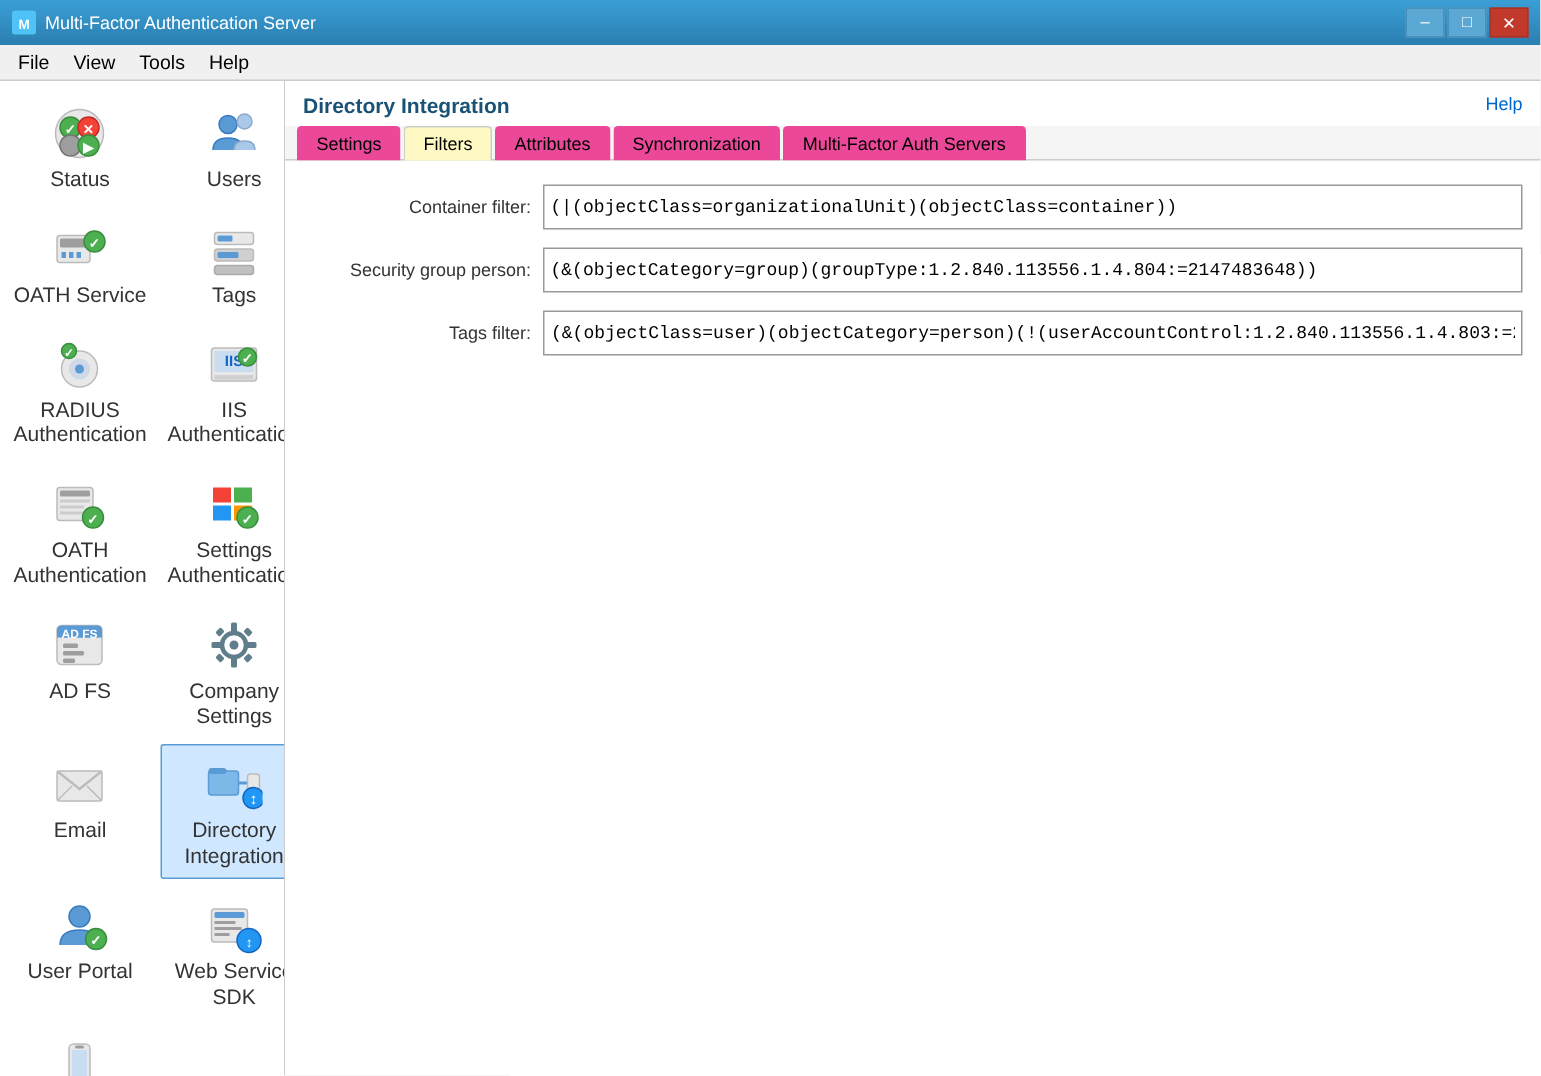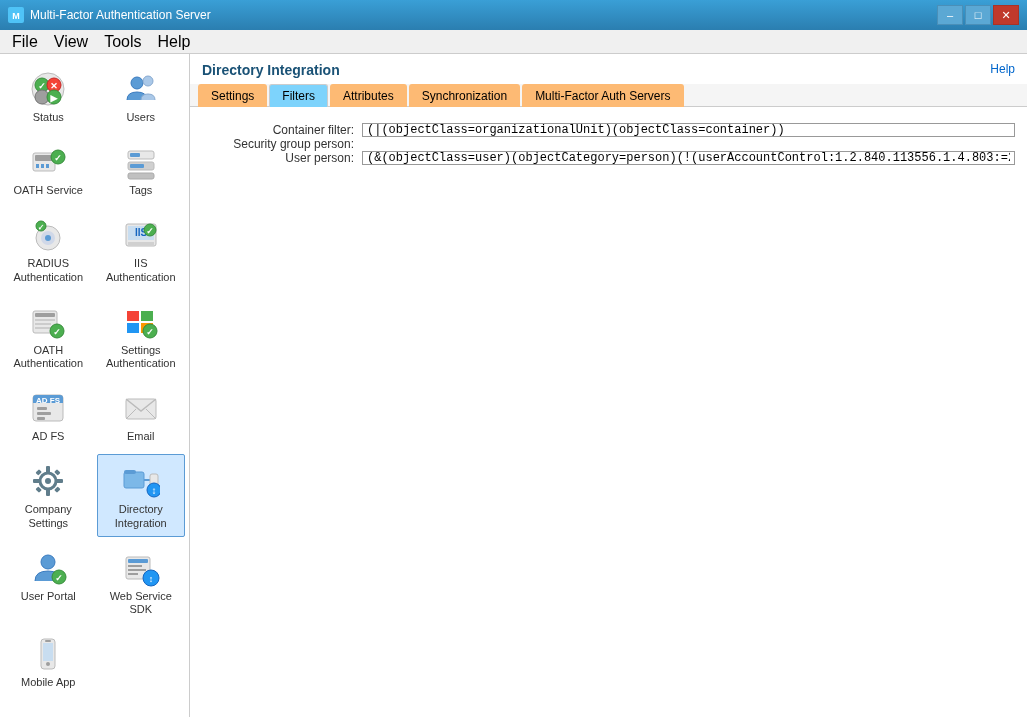--- a/index.html
+++ b/index.html
@@ -29,21 +29,21 @@
     .menu-bar {
       background: #f0f0f0;
       height: 24px;
       display: flex;
       align-items: center;
       padding: 0 4px;
       border-bottom: 1px solid #ccc;
     }
     .menu-item {
       padding: 2px 8px;
-      font-size: 16px;
+      font-size: 13px;
       cursor: pointer;
       height: 24px;
       display: flex;
       align-items: center;
     }
 
     
     .main-layout {
       display: flex;
       height: calc(717px - 54px);
@@ -68,21 +68,21 @@
       flex-direction: column;
       align-items: center;
       padding: 6px 4px;
       cursor: pointer;
       border: 1px solid transparent;
       border-radius: 2px;
       text-align: center;
     }
     .sidebar-item.active { background: #d0e8ff; border-color: #5b9bd5; }
     .sidebar-item-icon { width: 40px; height: 40px; margin-bottom: 2px; display: flex; align-items: center; justify-content: center; }
-    .sidebar-item-label { font-size: 11px; color: #333; line-height: 1.2; }
+    .sidebar-item-label { font-size: 14px; color: #333; line-height: 1.2; }
 
     
     .content-area {
       flex: 1;
       background: white;
       padding: 0;
       display: flex;
       flex-direction: column;
     }
     .content-header {
@@ -101,46 +101,46 @@
       padding: 0 8px;
       background: #f5f5f5;
     }
     .tab {
       padding: 4px 12px;
       font-size: 12px;
       cursor: pointer;
       border: 1px solid transparent;
       border-bottom: none;
       margin-bottom: -1px;
-      background: #fdba74;
+      background: #ec4899;
       margin-right: 2px;
       border-radius: 3px 3px 0 0;
     }
-    .tab.active { background: #7dd3fc; border-color: #ccc; border-bottom-color: white; color: #000; }
+    .tab.active { background: #fef9c3; border-color: #ccc; border-bottom-color: white; color: #000; }
 
     
     .form-area {
       padding: 16px 12px;
       flex: 1;
     }
     .form-row {
       display: flex;
       align-items: center;
-      margin-bottom: 0;
+      margin-bottom: 12px;
     }
     .form-label {
       width: 160px;
       font-size: 12px;
       color: #333;
       text-align: right;
       padding-right: 8px;
     }
     .form-input {
       flex: 1;
-      height: 14px;
+      height: 30px;
       border: 1px solid #999;
       padding: 2px 4px;
       font-size: 12px;
       font-family: 'Courier New', monospace;
       color: #000;
       background: white;
     }
   </style>
 </head>
 <body>
@@ -297,47 +297,47 @@
             <rect x="8" y="23" width="14" height="3" rx="1" fill="#9e9e9e"></rect>
             <rect x="8" y="28" width="8" height="3" rx="1" fill="#9e9e9e"></rect>
           </svg>
         </div>
         <span class="sidebar-item-label">AD FS</span>
       </div>
 
       <div class="sidebar-item">
         <div class="sidebar-item-icon">
           <svg width="38" height="38" viewBox="0 0 38 38">
-            <rect x="4" y="10" width="30" height="20" rx="2" fill="#e8e8e8" stroke="#bbb" stroke-width="1"></rect>
-            <polyline points="4,10 19,22 34,10" fill="none" stroke="#bbb" stroke-width="1.5"></polyline>
-            <line x1="4" y1="30" x2="14" y2="20" stroke="#bbb" stroke-width="1"></line>
-            <line x1="34" y1="30" x2="24" y2="20" stroke="#bbb" stroke-width="1"></line>
-          </svg>
-        </div>
-        <span class="sidebar-item-label">Email</span>
-      </div>
-
-      <div class="sidebar-item">
-        <div class="sidebar-item-icon">
-          <svg width="38" height="38" viewBox="0 0 38 38">
             <circle cx="19" cy="19" r="8" fill="none" stroke="#607d8b" stroke-width="3"></circle>
             <circle cx="19" cy="19" r="3" fill="#607d8b"></circle>
             <rect x="17" y="4" width="4" height="8" rx="1" fill="#607d8b"></rect>
             <rect x="17" y="26" width="4" height="8" rx="1" fill="#607d8b"></rect>
             <rect x="4" y="17" width="8" height="4" rx="1" fill="#607d8b"></rect>
             <rect x="26" y="17" width="8" height="4" rx="1" fill="#607d8b"></rect>
             <rect x="8" y="8" width="4" height="5" rx="1" fill="#607d8b" transform="rotate(45 10 10)"></rect>
             <rect x="26" y="8" width="4" height="5" rx="1" fill="#607d8b" transform="rotate(-45 28 10)"></rect>
             <rect x="8" y="25" width="4" height="5" rx="1" fill="#607d8b" transform="rotate(-45 10 28)"></rect>
             <rect x="26" y="25" width="4" height="5" rx="1" fill="#607d8b" transform="rotate(45 28 28)"></rect>
           </svg>
         </div>
         <span class="sidebar-item-label">Company Settings</span>
       </div>
 
+      <div class="sidebar-item">
+        <div class="sidebar-item-icon">
+          <svg width="38" height="38" viewBox="0 0 38 38">
+            <rect x="4" y="10" width="30" height="20" rx="2" fill="#e8e8e8" stroke="#bbb" stroke-width="1"></rect>
+            <polyline points="4,10 19,22 34,10" fill="none" stroke="#bbb" stroke-width="1.5"></polyline>
+            <line x1="4" y1="30" x2="14" y2="20" stroke="#bbb" stroke-width="1"></line>
+            <line x1="34" y1="30" x2="24" y2="20" stroke="#bbb" stroke-width="1"></line>
+          </svg>
+        </div>
+        <span class="sidebar-item-label">Email</span>
+      </div>
+
       <div class="sidebar-item active">
         <div class="sidebar-item-icon">
           <svg width="38" height="38" viewBox="0 0 38 38">
             <rect x="2" y="10" width="20" height="16" rx="2" fill="#7cb8e8" stroke="#5b9bd5" stroke-width="1"></rect>
             <rect x="2" y="8" width="12" height="4" rx="2" fill="#5b9bd5"></rect>
             <line x1="22" y1="18" x2="28" y2="18" stroke="#5b9bd5" stroke-width="2"></line>
             <rect x="28" y="12" width="8" height="12" rx="2" fill="#e8e8e8" stroke="#bbb" stroke-width="1"></rect>
             <circle cx="32" cy="28" r="7" fill="#2196f3" stroke="#1565c0" stroke-width="1"></circle>
             <text x="32" y="32" text-anchor="middle" font-size="10" fill="white" font-weight="bold">↕</text>
           </svg>
@@ -404,23 +404,24 @@
 
     <div class="form-area">
 
       <div class="form-row">
         <label class="form-label">Container filter:</label>
         <input class="form-input" type="text" value="(|(objectClass=organizationalUnit)(objectClass=container))" style="">
       </div>
 
       <div class="form-row">
         <label class="form-label">Security group person:</label>
+        <input class="form-input" type="text" value="(&amp;(objectCategory=group)(groupType:1.2.840.113556.1.4.804:=2147483648))" style="">
       </div>
 
       <div class="form-row">
-        <label class="form-label">User person:</label>
+        <label class="form-label">Tags filter:</label>
         <input class="form-input" type="text" value="(&amp;(objectClass=user)(objectCategory=person)(!(userAccountControl:1.2.840.113556.1.4.803:=2)))" style="">
       </div>
 
     </div>
   </div>
 
 </div>
 
 </body></html>

